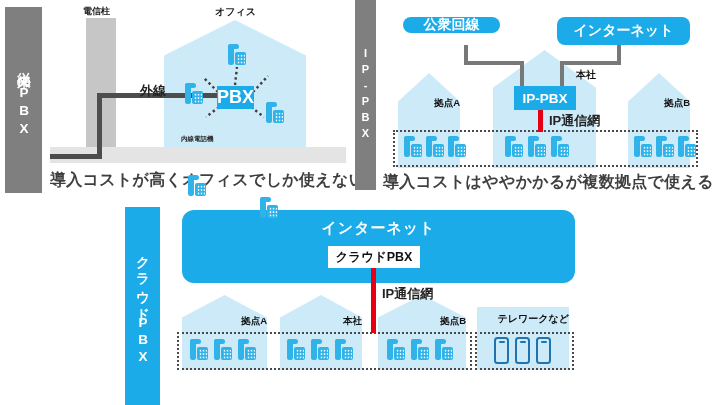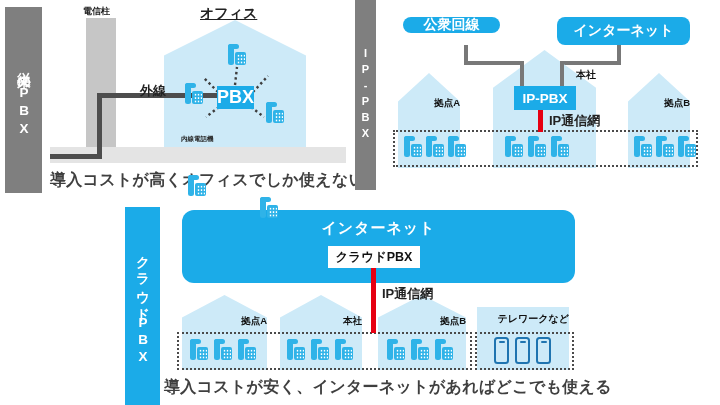--- a/index.html
+++ b/index.html
@@ -54,21 +54,21 @@
 
   <div class="sidebar" style="left:5px;top:7px;width:37px;height:186px;background:var(--sidebar-gray,#7f7f7f);font-size:13.5px;">
     <span class="vtext" style="letter-spacing:3px;">従来のPBX</span>
   </div>
 
   <div class="abs" style="left:50px;top:147px;width:296px;height:16px;background:var(--ground-gray,#e4e4e4);"></div>
   <div class="abs" style="left:86px;top:18px;width:30px;height:129px;background:var(--pole-gray,#c6c6c6);"></div>
   <div class="smalllabel" style="left:83px;top:5px;font-size:9px;">電信柱</div>
 
   <div class="house roof28" style="left:164px;top:20px;width:142px;height:127px;"></div>
-  <div class="smalllabel" style="left:200px;top:5px;font-size:14px;text-decoration:underline;">オフィス</div>
+  <div class="smalllabel" style="left:215px;top:5px;font-size:10px;">オフィス</div>
 
   <div class="darkline" style="left:50px;top:154px;width:52px;height:5px;"></div>
   <div class="darkline" style="left:97px;top:93px;width:5px;height:66px;"></div>
   <div class="darkline" style="left:97px;top:93px;width:122px;height:5px;"></div>
   <div class="smalllabel" style="left:140px;top:82px;font-size:13px;">外線</div>
 
   <svg class="abs" style="left:160px;top:15px;z-index:2;" width="160" height="140" viewBox="0 0 160 140">
     <g stroke="#3d3d3d" stroke-width="2.4" stroke-dasharray="2.4 3" fill="none">
       <line x1="75" y1="70" x2="77" y2="52"></line>
       <line x1="58" y1="77" x2="44" y2="63"></line>
@@ -160,20 +160,21 @@
         <span class="pbody"></span>
       </div>
       <div class="phone">
         <span class="pbody"></span>
       </div>
       <div class="phone">
         <span class="pbody"></span>
       </div>
     </div>
 
+  <div class="caption" style="left:383px;top:172px;">導入コストはややかかるが複数拠点で使える</div>
 
   <div class="sidebar" style="left:125px;top:207px;width:35px;height:198px;background:var(--accent,#1babe8);font-size:13.5px;">
     <span class="vtext" style="letter-spacing:2px;">クラウドPBX</span>
   </div>
 
   <div class="bluebox" style="left:182px;top:210px;width:393px;height:73px;border-radius:12px;align-items:flex-start;font-size:15px;">
     <span style="margin-top:9px;letter-spacing:1px;">インターネット</span>
   </div>
   <div class="abs" style="left:328px;top:246px;width:92px;height:22px;background:#fff;display:flex;align-items:center;justify-content:center;
               font-weight:bold;font-size:12.5px;color:#111;z-index:5;">
@@ -227,15 +228,14 @@
       <div class="phone">
         <span class="pbody"></span>
       </div>
     </div>
   <div class="phone-row" style="left:494px;top:337px;gap:6px;">
       <div class="smartphone"></div>
       <div class="smartphone"></div>
       <div class="smartphone"></div>
     </div>
 
-  <div class="caption" style="left:164px;top:377px;">導入コストが安く、インターネットがあればどこでも使える</div>
 
 </div>
 
 </body></html>

